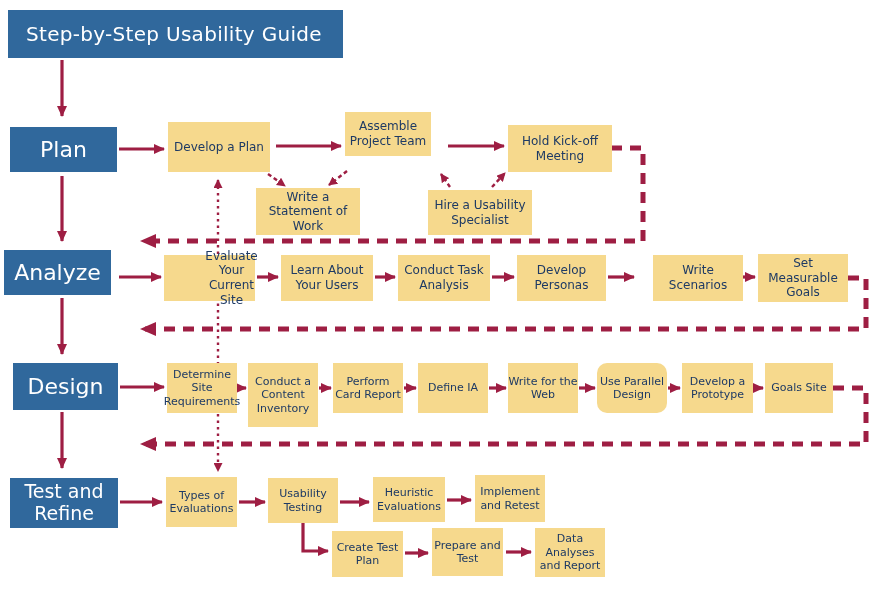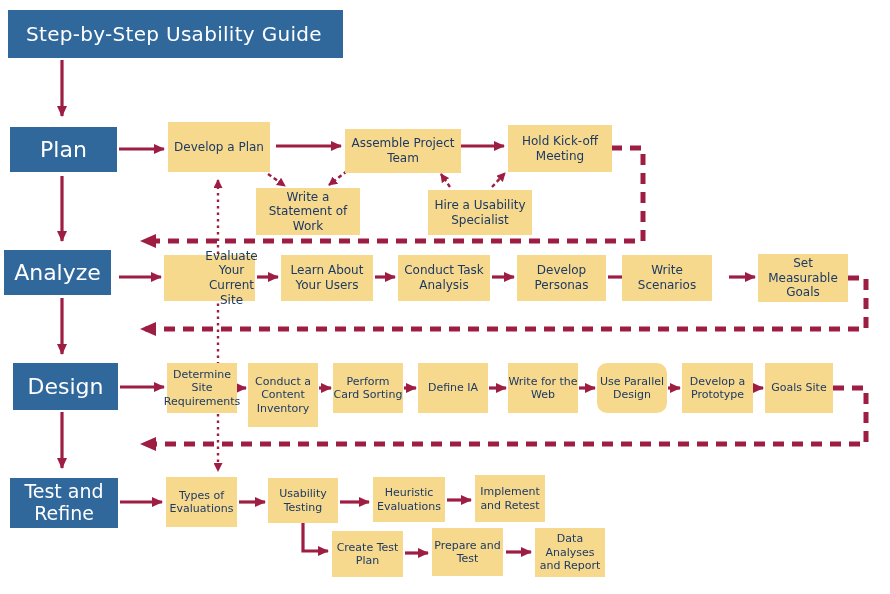--- a/index.html
+++ b/index.html
@@ -93,35 +93,35 @@
   </svg>
 
   <div class="titlebox" style="left:8px;top:10px;width:335px;height:48px;">Step-by-Step Usability Guide</div>
 
   <div class="stage" style="left:10px;top:127px;width:107px;height:45px;">Plan</div>
   <div class="stage" style="left:4px;top:250px;width:107px;height:45px;">Analyze</div>
   <div class="stage" style="left:13px;top:363px;width:105px;height:47px;">Design</div>
   <div class="stage small" style="left:10px;top:478px;width:108px;height:50px;">Test and Refine</div>
 
   <div class="step r1" style="left:168px;top:122px;width:102px;height:50px;">Develop a Plan</div>
-  <div class="step r1" style="left:345px;top:129px;width:116px;height:44px;">Assemble Project Team</div>
+  <div class="step r1" style="left:345px;top:112px;width:86px;height:44px;">Assemble Project Team</div>
   <div class="step r1" style="left:508px;top:125px;width:104px;height:47px;">Hold Kick-off Meeting</div>
   <div class="step r1" style="left:256px;top:188px;width:104px;height:47px;">Write a Statement of Work</div>
   <div class="step r1" style="left:428px;top:190px;width:104px;height:45px;">Hire a Usability Specialist</div>
 
   <div class="step r2" style="left:164px;top:255px;width:91px;height:46px;padding-left:44px;">Evaluate Your Current Site</div>
   <div class="step r2" style="left:281px;top:255px;width:92px;height:46px;">Learn About Your Users</div>
   <div class="step r2" style="left:398px;top:255px;width:92px;height:46px;">Conduct Task Analysis</div>
   <div class="step r2" style="left:517px;top:255px;width:89px;height:46px;">Develop Personas</div>
-  <div class="step r2" style="left:622px;top:255px;width:90px;height:46px;">Write Scenarios</div>
+  <div class="step r2" style="left:653px;top:255px;width:90px;height:46px;">Write Scenarios</div>
   <div class="step r2" style="left:758px;top:254px;width:90px;height:48px;">Set Measurable Goals</div>
 
   <div class="step r3" style="left:167px;top:363px;width:70px;height:50px;">Determine Site Requirements</div>
   <div class="step r3" style="left:248px;top:363px;width:70px;height:64px;text-align:center;">Conduct a Content Inventory</div>
-  <div class="step r3" style="left:333px;top:363px;width:70px;height:50px;">Perform Card Sorting</div>
+  <div class="step r3" style="left:333px;top:363px;width:70px;height:50px;">Perform Card Report</div>
   <div class="step r3" style="left:418px;top:363px;width:70px;height:50px;">Define IA</div>
   <div class="step r3" style="left:508px;top:363px;width:70px;height:50px;">Write for the Web</div>
   <div class="step r3" style="left:597px;top:363px;width:70px;height:50px;border-radius:10px;">Use Parallel Design</div>
   <div class="step r3" style="left:682px;top:363px;width:71px;height:50px;">Develop a Prototype</div>
   <div class="step r3" style="left:765px;top:363px;width:68px;height:50px;">Goals Site</div>
 
   <div class="step r4" style="left:166px;top:477px;width:71px;height:50px;">Types of Evaluations</div>
   <div class="step r4" style="left:268px;top:478px;width:70px;height:45px;">Usability Testing</div>
   <div class="step r4" style="left:373px;top:477px;width:72px;height:45px;">Heuristic Evaluations</div>
   <div class="step r4" style="left:475px;top:475px;width:70px;height:47px;">Implement and Retest</div>

